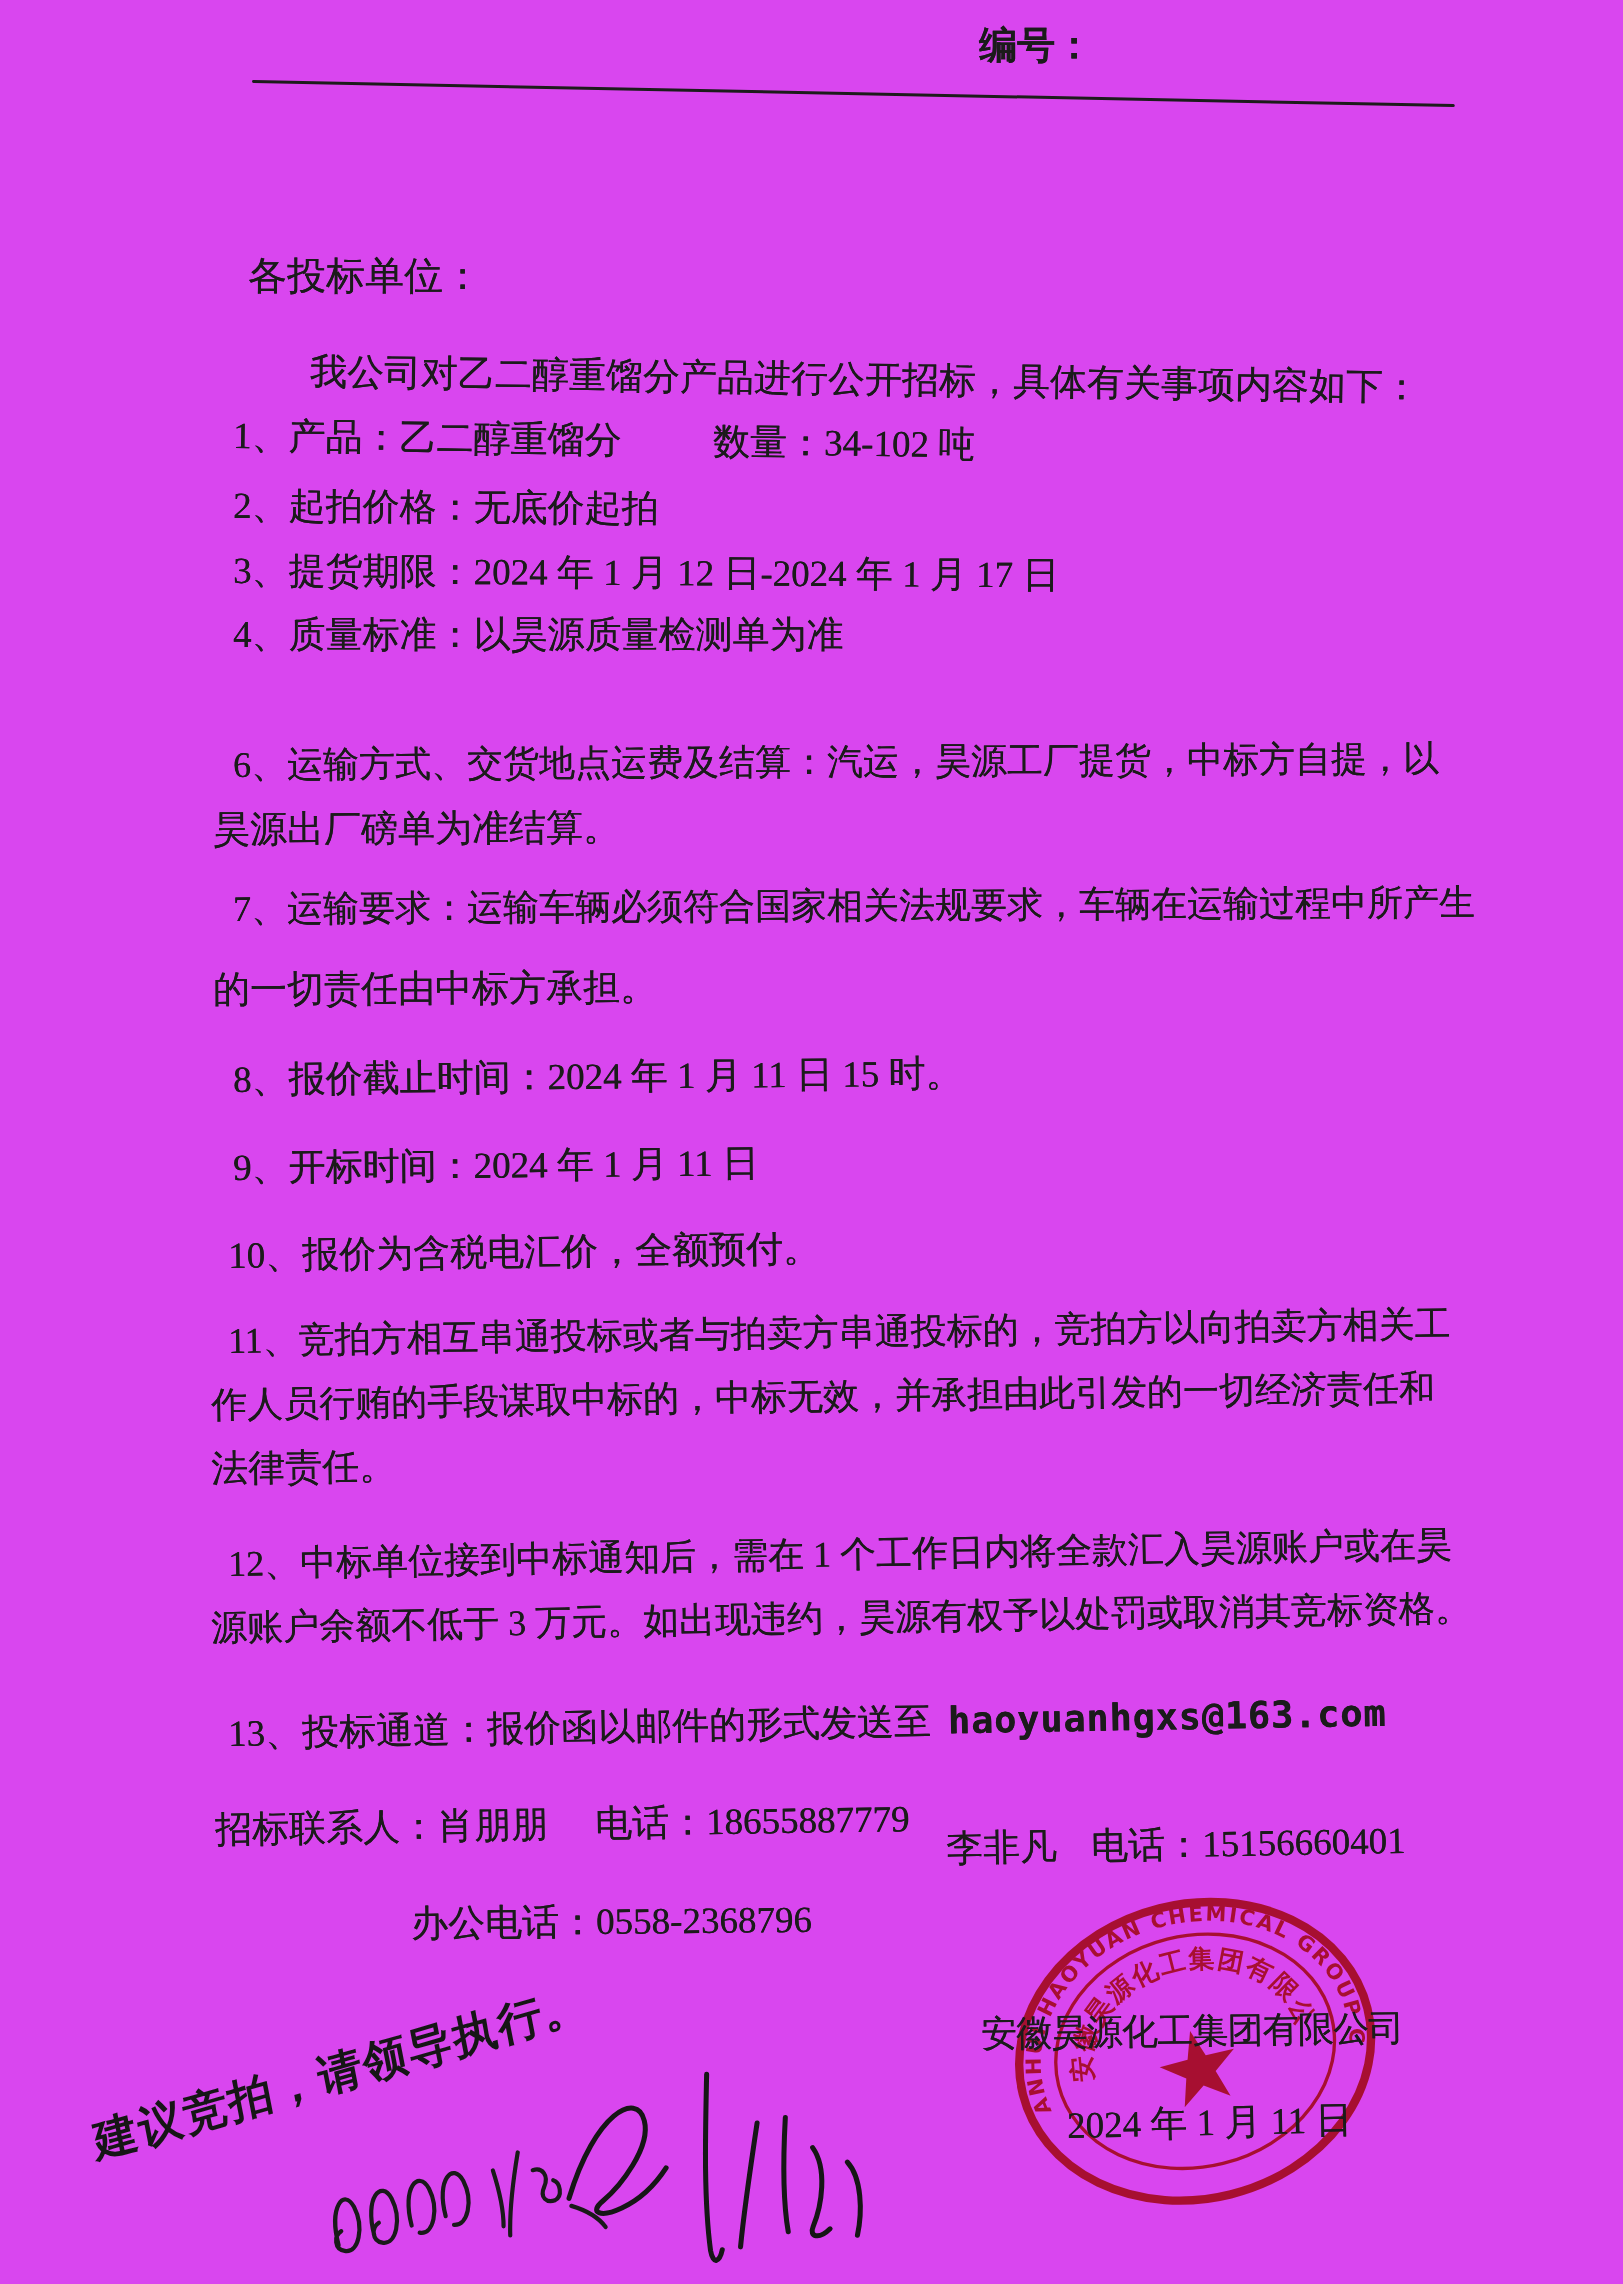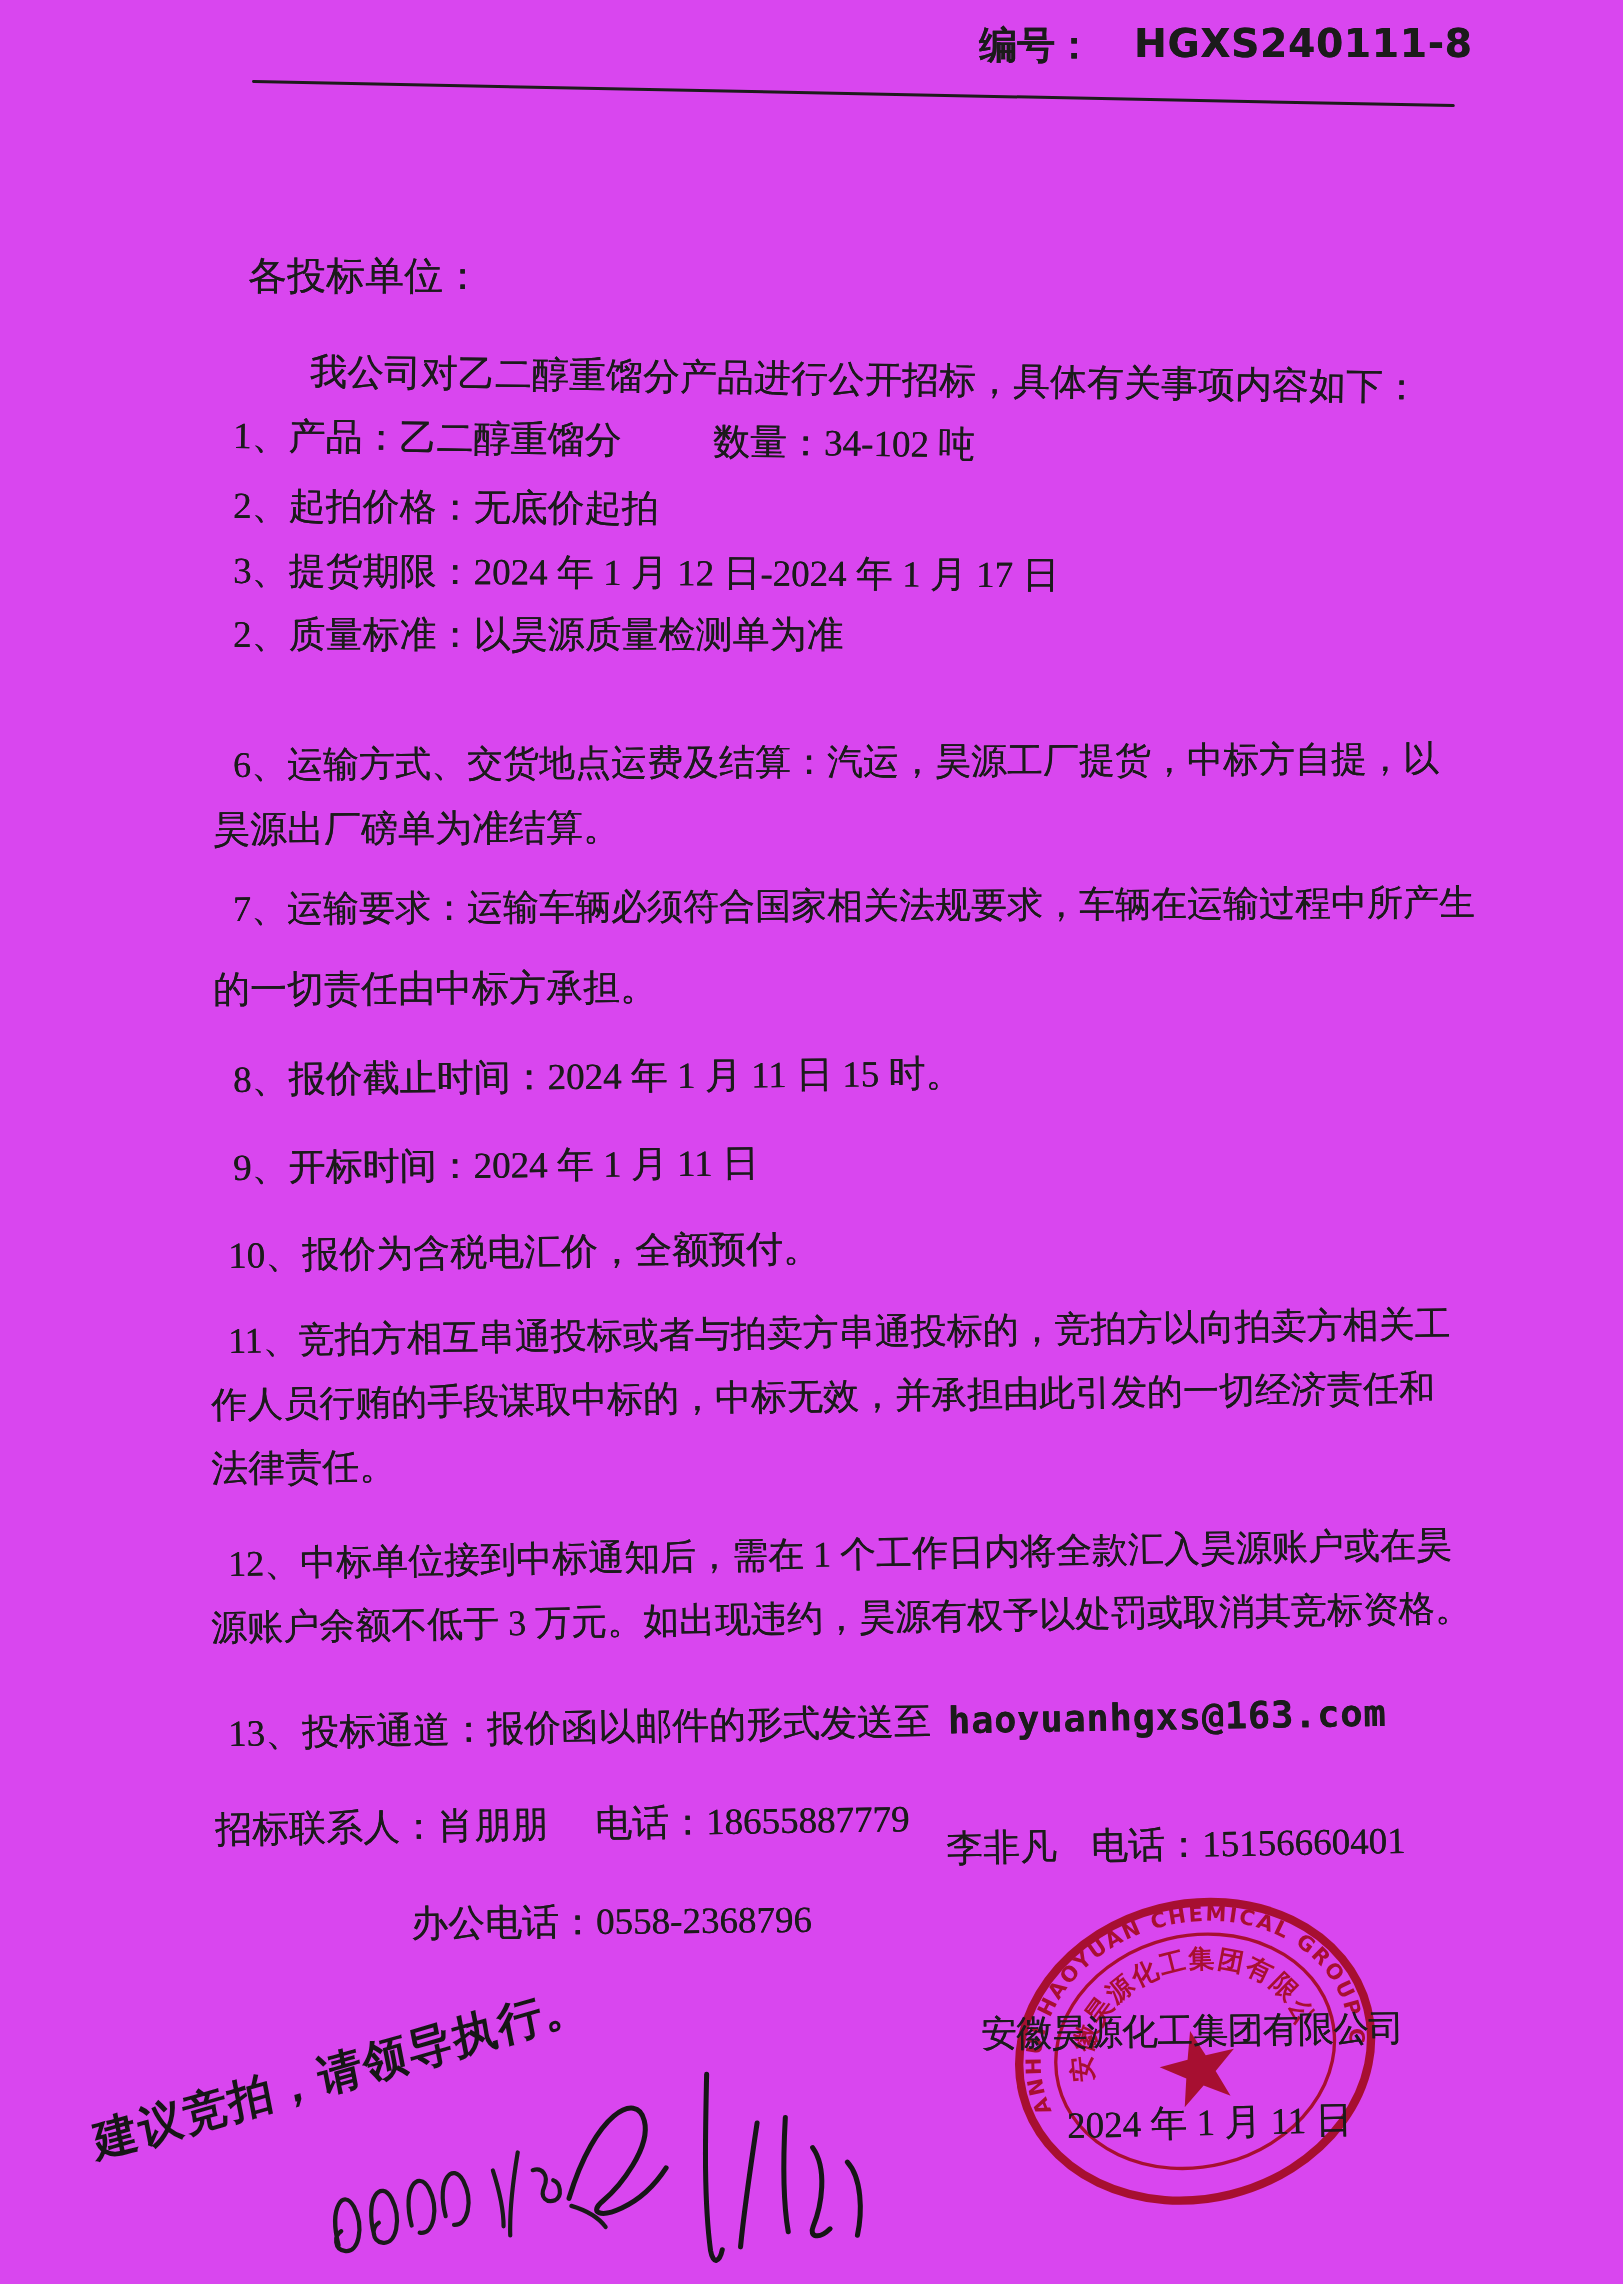--- a/index.html
+++ b/index.html
@@ -27,33 +27,32 @@
     color:#161616;white-space:nowrap;transform-origin:0 50%;
     font-family:"Liberation Serif","DejaVu Serif",serif;
   }
 </style>
 </head>
 <body>
 
 <div class="page">
 
   <div class="ln b" style="left:979px;top:22px;font-size:38px;">编号：</div>
-  <div class="ln b sans" style="left:1134px;top:20px;font-size:39px;letter-spacing:0.8px;">HGXS240111-8</div>
   <div class="rule" style="left:252px;top:80px;width:1203px;transform:rotate(1.15deg);"></div>
 
 
   <div class="ln" style="left:248px;top:252px;font-size:39px;">各投标单位：</div>
   <div class="ln" style="left:310px;top:349px;font-size:37px;transform:rotate(0.8deg);">我公司对乙二醇重馏分产品进行公开招标，具体有关事项内容如下：</div>
 
   <div class="ln" style="left:233px;top:413px;transform:rotate(0.7deg);font-size:37px;">1、产品：乙二醇重馏分</div>
   <div class="ln" style="left:713px;top:419px;transform:rotate(0.7deg);font-size:37px;">数量：34-102 吨</div>
 
   <div class="ln" style="left:233px;top:483px;transform:rotate(0.4deg);font-size:37px;">2、起拍价格：无底价起拍</div>
   <div class="ln" style="left:233px;top:548px;transform:rotate(0.3deg);font-size:37px;">3、提货期限：2024 年 1 月 12 日-2024 年 1 月 17 日</div>
-  <div class="ln" style="left:233px;top:612px;font-size:37px;">2、质量标准：以昊源质量检测单为准</div>
+  <div class="ln" style="left:233px;top:612px;font-size:37px;">4、质量标准：以昊源质量检测单为准</div>
 
   <div class="ln" style="left:233px;top:743px;transform:rotate(-0.3deg);font-size:36px;">6、运输方式、交货地点运费及结算：汽运，昊源工厂提货，中标方自提，以</div>
   <div class="ln" style="left:213px;top:807px;transform:rotate(-0.3deg);font-size:37px;">昊源出厂磅单为准结算。</div>
 
   <div class="ln" style="left:233px;top:887px;transform:rotate(-0.3deg);font-size:36px;">7、运输要求：运输车辆必须符合国家相关法规要求，车辆在运输过程中所产生</div>
   <div class="ln" style="left:213px;top:967px;transform:rotate(-0.3deg);font-size:37px;">的一切责任由中标方承担。</div>
 
   <div class="ln" style="left:233px;top:1057px;transform:rotate(-0.5deg);font-size:37px;">8、报价截止时间：2024 年 1 月 11 日 15 时。</div>
   <div class="ln" style="left:233px;top:1145px;transform:rotate(-0.5deg);font-size:37px;">9、开标时间：2024 年 1 月 11 日</div>
   <div class="ln" style="left:228px;top:1233px;transform:rotate(-0.7deg);font-size:37px;">10、报价为含税电汇价，全额预付。</div>

